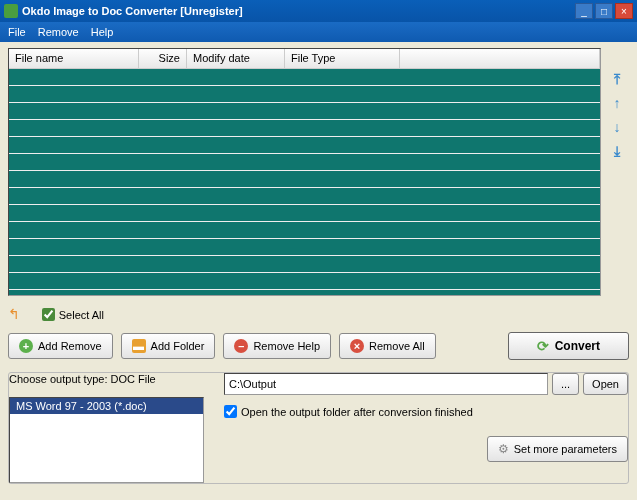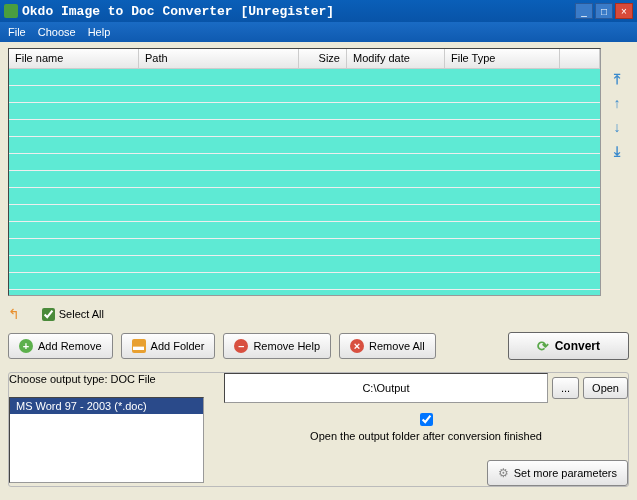--- a/index.html
+++ b/index.html
@@ -1,83 +1,82 @@
 <!DOCTYPE html>
 <html><head>
 <meta charset="utf-8">
 <style>
 * { box-sizing: border-box; margin: 0; padding: 0; }
 body { font-family: Tahoma, Arial, sans-serif; font-size: 11px; background: #ece9d8; width: 637px; height: 500px; overflow: hidden; }
 .titlebar { background: linear-gradient(to bottom, #0a5fb8, #0854a8); height: 22px; display: flex; align-items: center; padding: 0 4px; color: #fff; }
 .titlebar .icon { width: 14px; height: 14px; background: #4a9e3f; margin-right: 4px; border-radius: 2px; }
-.titlebar .title { flex: 1; font-weight: bold; font-size: 13px; font-family: Liberation Mono, monospace; }
+.titlebar .title { flex: 1; font-weight: bold; font-size: 11px; }
 .titlebar .win-btns { display: flex; gap: 2px; }
 .win-btn { width: 18px; height: 16px; background: #3a7bc8; border: 1px solid #2a5a9a; display: flex; align-items: center; justify-content: center; font-size: 10px; color: #fff; cursor: pointer; }
 .win-btn.close { background: #d84a3a; border-color: #a83020; }
 .menubar { background: linear-gradient(to bottom, #1a6bc4, #0f5ab0); height: 20px; display: flex; align-items: center; padding: 0 8px; gap: 12px; color: #fff; font-size: 11px; }
 .menu-item { cursor: pointer; }
 .content { padding: 6px 8px 8px 8px; background: #ece9d8; }
 .table-wrap { display: flex; gap: 4px; }
-.table-container { flex: 1; background: #5eead4; border: 1px inset #999; height: 248px; overflow: hidden; }
+.table-container { flex: 1; background: #0f766e; border: 1px inset #999; height: 248px; overflow: hidden; }
 .table-header { display: flex; background: linear-gradient(to bottom, #fefefe, #e8e8e8); border-bottom: 1px solid #ccc; height: 20px; }
 .th { border-right: 1px solid #ccc; padding: 3px 6px; font-size: 11px; overflow: hidden; white-space: nowrap; }
 .table-body { height: 226px; }
 .tr { display: flex; height: 17px; border-bottom: 1px solid #eee; }
 .arrow-col { width: 24px; display: flex; flex-direction: column; gap: 6px; padding-top: 22px; align-items: center; }
 .arrow-btn { width: 18px; height: 18px; display: flex; align-items: center; justify-content: center; cursor: pointer; color: #3a8acc; font-size: 14px; font-weight: bold; }
 .row-actions { margin-top: 10px; display: flex; align-items: center; gap: 6px; }
 .up-arrow { color: #e89030; font-size: 14px; margin-right: 4px; }
-.checkbox-wrap { display: flex; align-items: center; gap: 4px; padding-left: 12px; }
+.checkbox-wrap { display: flex; align-items: flex-end; gap: 4px; padding-left: 12px; }
 .checkbox-wrap input { accent-color: #4a8a3a; }
 .btn-row { margin-top: 10px; display: flex; gap: 8px; align-items: center; }
 .btn { background: linear-gradient(to bottom, #fefefe, #e4e4e4); border: 1px solid #888; border-radius: 3px; padding: 5px 10px; font-size: 11px; display: flex; align-items: center; gap: 5px; cursor: pointer; height: 26px; }
 .btn .ico { width: 14px; height: 14px; display: inline-flex; align-items: center; justify-content: center; border-radius: 50%; font-size: 11px; color: #fff; font-weight: bold; }
 .ico.add { background: #5cb04c; }
 .ico.folder { background: #e8a030; border-radius: 2px; }
 .ico.remove { background: #d85040; }
 .convert-btn { margin-left: auto; background: linear-gradient(to bottom, #fefefe, #e0e0e0); border: 1px solid #666; border-radius: 3px; padding: 6px 28px; font-size: 12px; font-weight: bold; display: flex; align-items: center; gap: 6px; cursor: pointer; height: 28px; }
 .convert-ico { color: #5aa84a; font-size: 14px; }
 .bottom { margin-top: 12px; display: flex; gap: 20px; border: 1px solid #bbb; background: #ece9d8; border-radius: 3px; }
 .left-col { width: 195px; }
 .right-col { flex: 1; }
 .label { font-size: 11px; margin-bottom: 4px; display: block; }
 .listbox { background: #fff; border: 1px inset #999; height: 86px; overflow: auto; margin-top: 12px; }
 .listbox .item { background: #2a4a8a; color: #fff; padding: 2px 6px; font-size: 11px; }
 .input-row { display: flex; gap: 4px; align-items: center; }
-.text-input { flex: 1; background: #fff; border: 1px inset #999; padding: 3px 4px; font-size: 11px; height: 30px; text-align: center; }
+.text-input { flex: 1; background: #fff; border: 1px inset #999; padding: 3px 4px; font-size: 11px; height: 22px; }
 .small-btn { background: linear-gradient(to bottom, #fefefe, #e4e4e4); border: 1px solid #888; border-radius: 3px; padding: 3px 8px; font-size: 11px; cursor: pointer; height: 22px; }
-.check-row { margin-top: 10px; display: flex; align-items: center; gap: 4px; flex-direction: column; }
+.check-row { margin-top: 10px; display: flex; align-items: center; gap: 4px; }
 .param-row { margin-top: 18px; display: flex; justify-content: flex-end; }
 .gear-ico { color: #888; font-size: 12px; }
 </style>
 </head>
 <body>
 
 <div class="titlebar">
   <div class="icon"></div>
   <div class="title">Okdo Image to Doc Converter [Unregister]</div>
   <div class="win-btns">
     <div class="win-btn">_</div>
     <div class="win-btn">□</div>
     <div class="win-btn close">×</div>
   </div>
 </div>
 
 <div class="menubar">
   <span class="menu-item">File</span>
-  <span class="menu-item">Choose</span>
+  <span class="menu-item">Remove</span>
   <span class="menu-item">Help</span>
 </div>
 
 <div class="content">
   <div class="table-wrap">
     <div class="table-container">
       <div class="table-header">
         <div class="th" style="width:130px">File name</div>
-        <div class="th" style="width:160px">Path</div>
         <div class="th" style="width:48px;text-align:right">Size</div>
         <div class="th" style="width:98px">Modify date</div>
         <div class="th" style="width:115px">File Type</div>
         <div class="th" style="flex:1"></div>
       </div>
       <div class="table-body">
         <div class="tr"></div>
         <div class="tr"></div>
         <div class="tr"></div>
         <div class="tr"></div>

